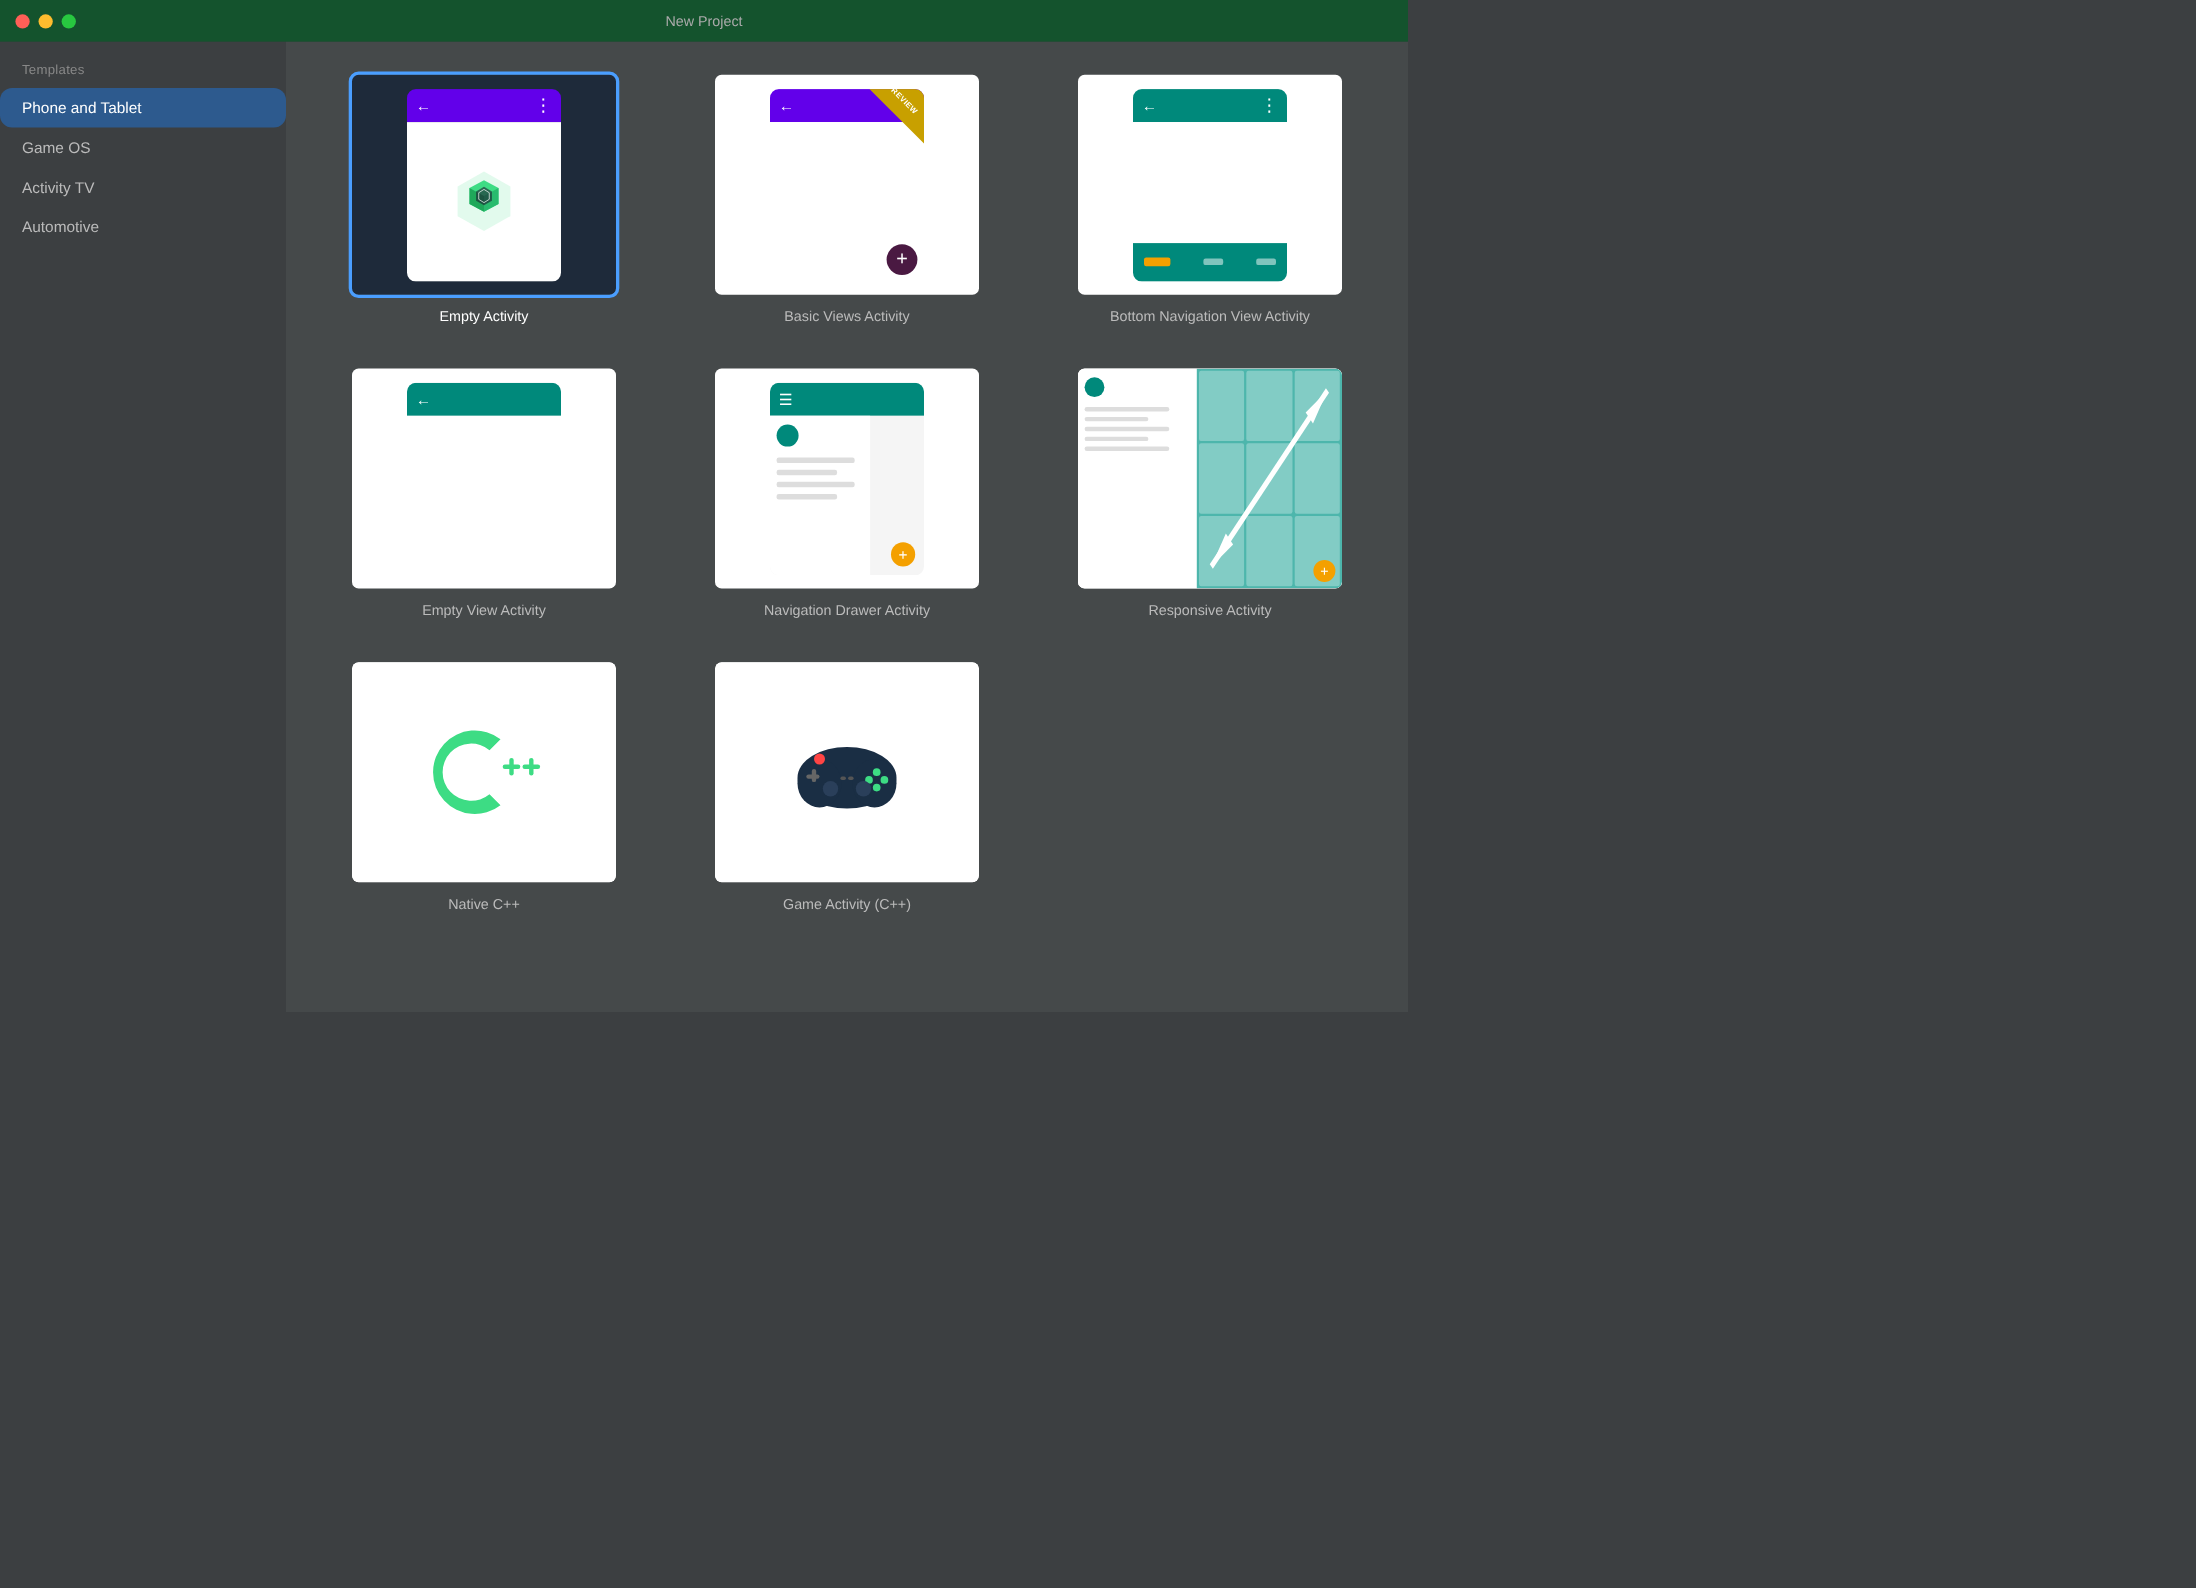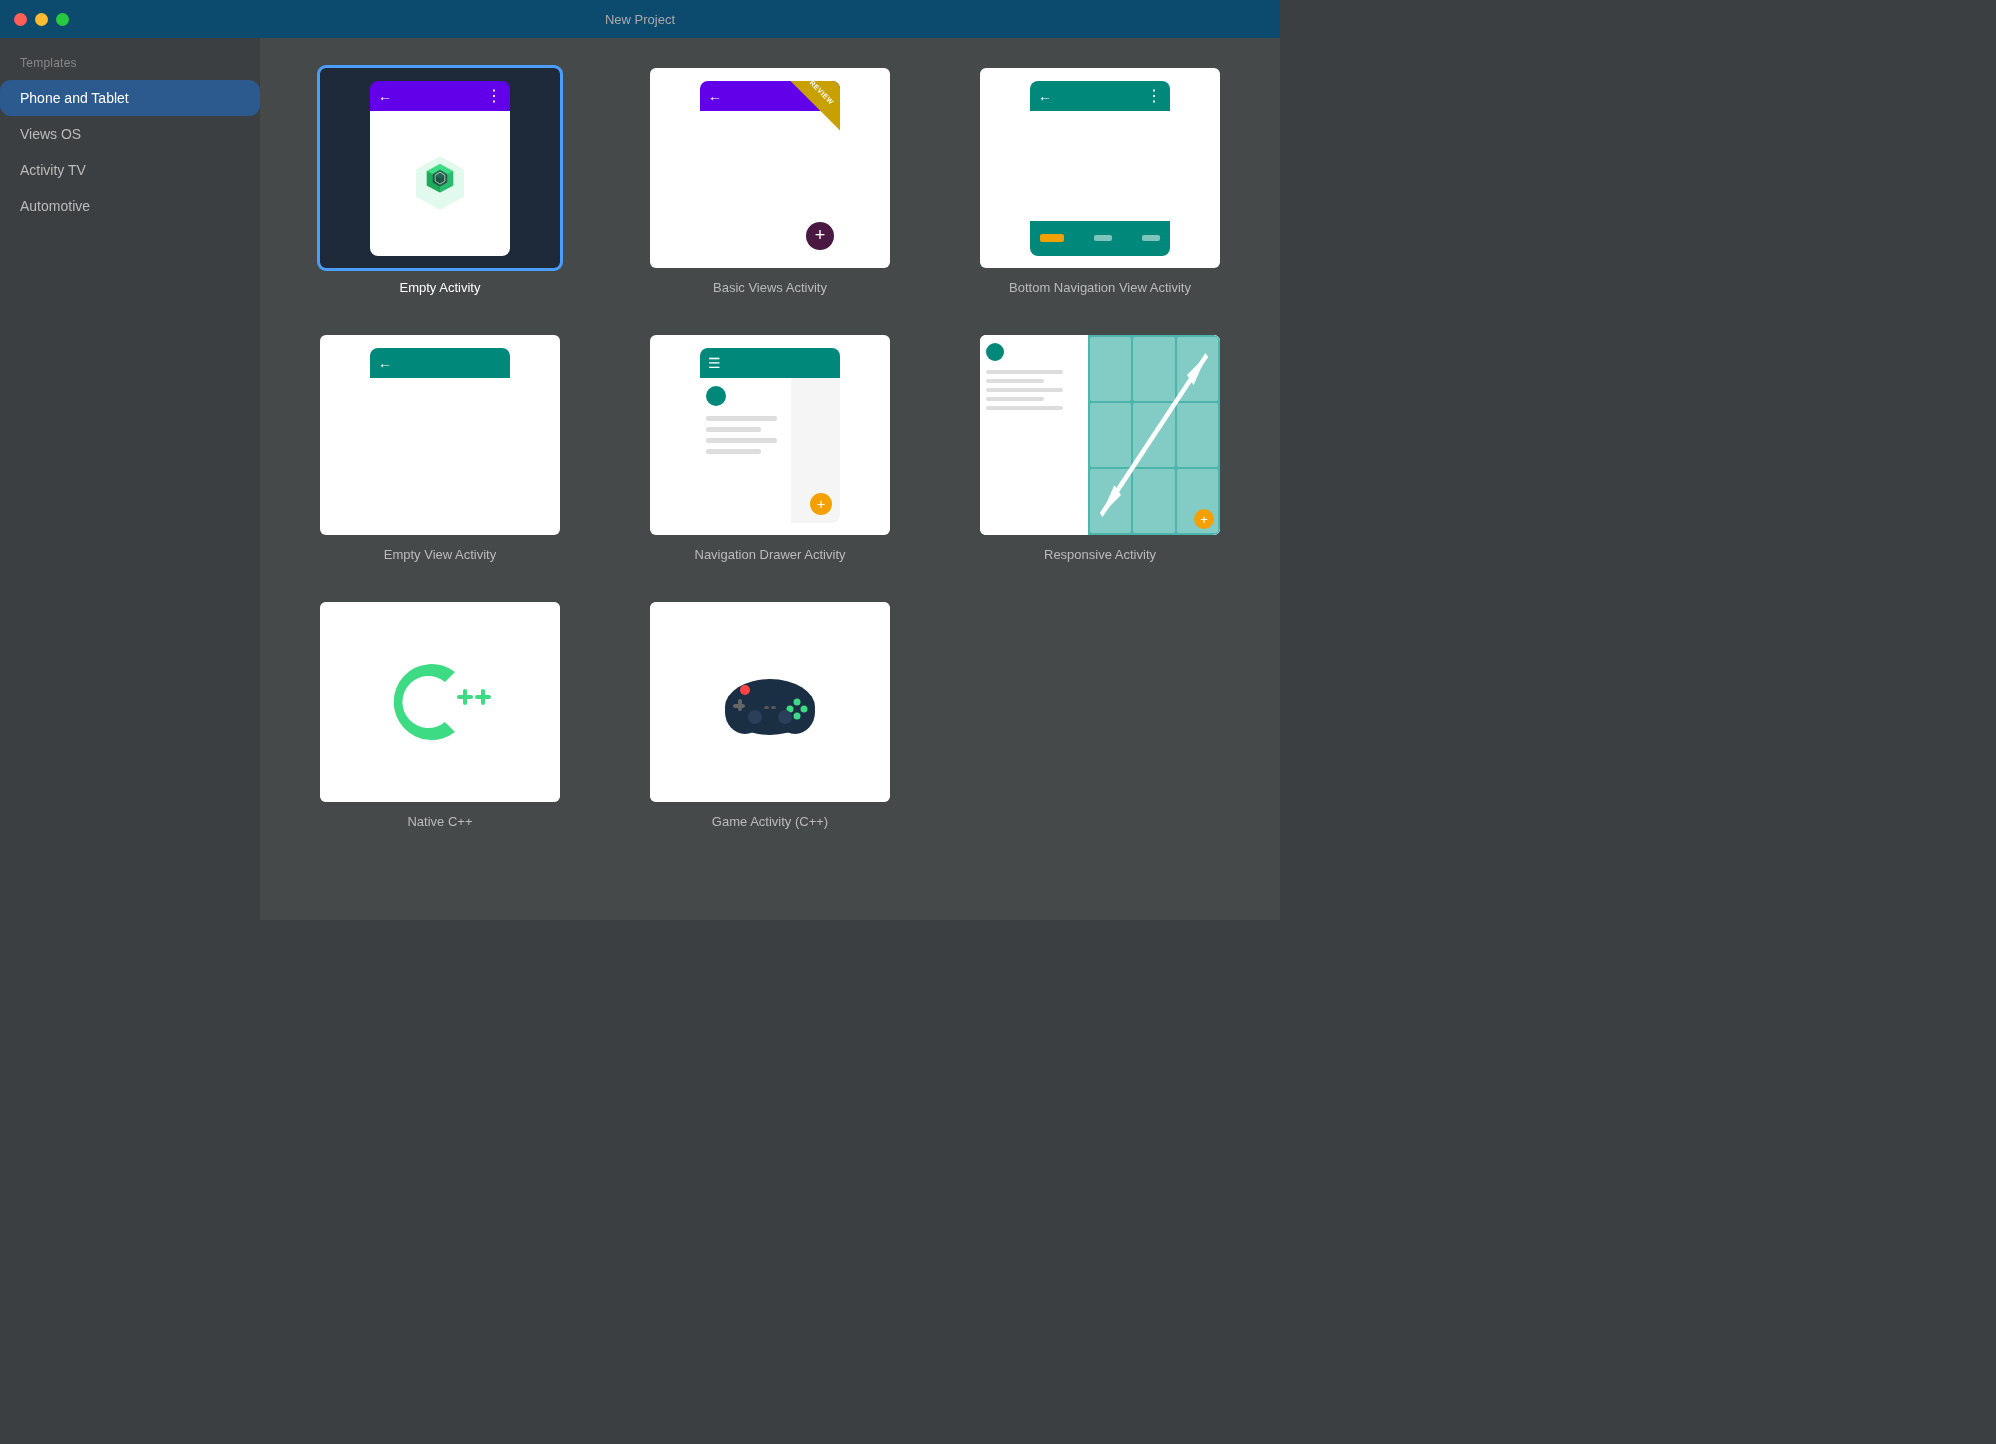--- a/index.html
+++ b/index.html
@@ -10,21 +10,21 @@
       height: 920px;
       overflow: hidden;
       position: relative;
     }
 
     
     .title-bar {
       position: absolute;
       top: 0; left: 0; right: 0;
       height: 38px;
-      background: #0c4a6e;
+      background: #14532d;
       display: flex;
       align-items: center;
       justify-content: center;
     }
     .window-controls {
       position: absolute;
       left: 14px;
       display: flex;
       gap: 8px;
       align-items: center;
@@ -413,21 +413,21 @@
 </div>
 
 <div class="main">
 
   <div class="sidebar">
     <div class="sidebar-section-label">Templates</div>
     <div class="sidebar-item active">
       <span>Phone and Tablet</span>
     </div>
     <div class="sidebar-item">
-      <span>Views OS</span>
+      <span>Game OS</span>
     </div>
     <div class="sidebar-item">
       <span>Activity TV</span>
     </div>
     <div class="sidebar-item">
       <span>Automotive</span>
     </div>
   </div>
 
   <div class="content">

